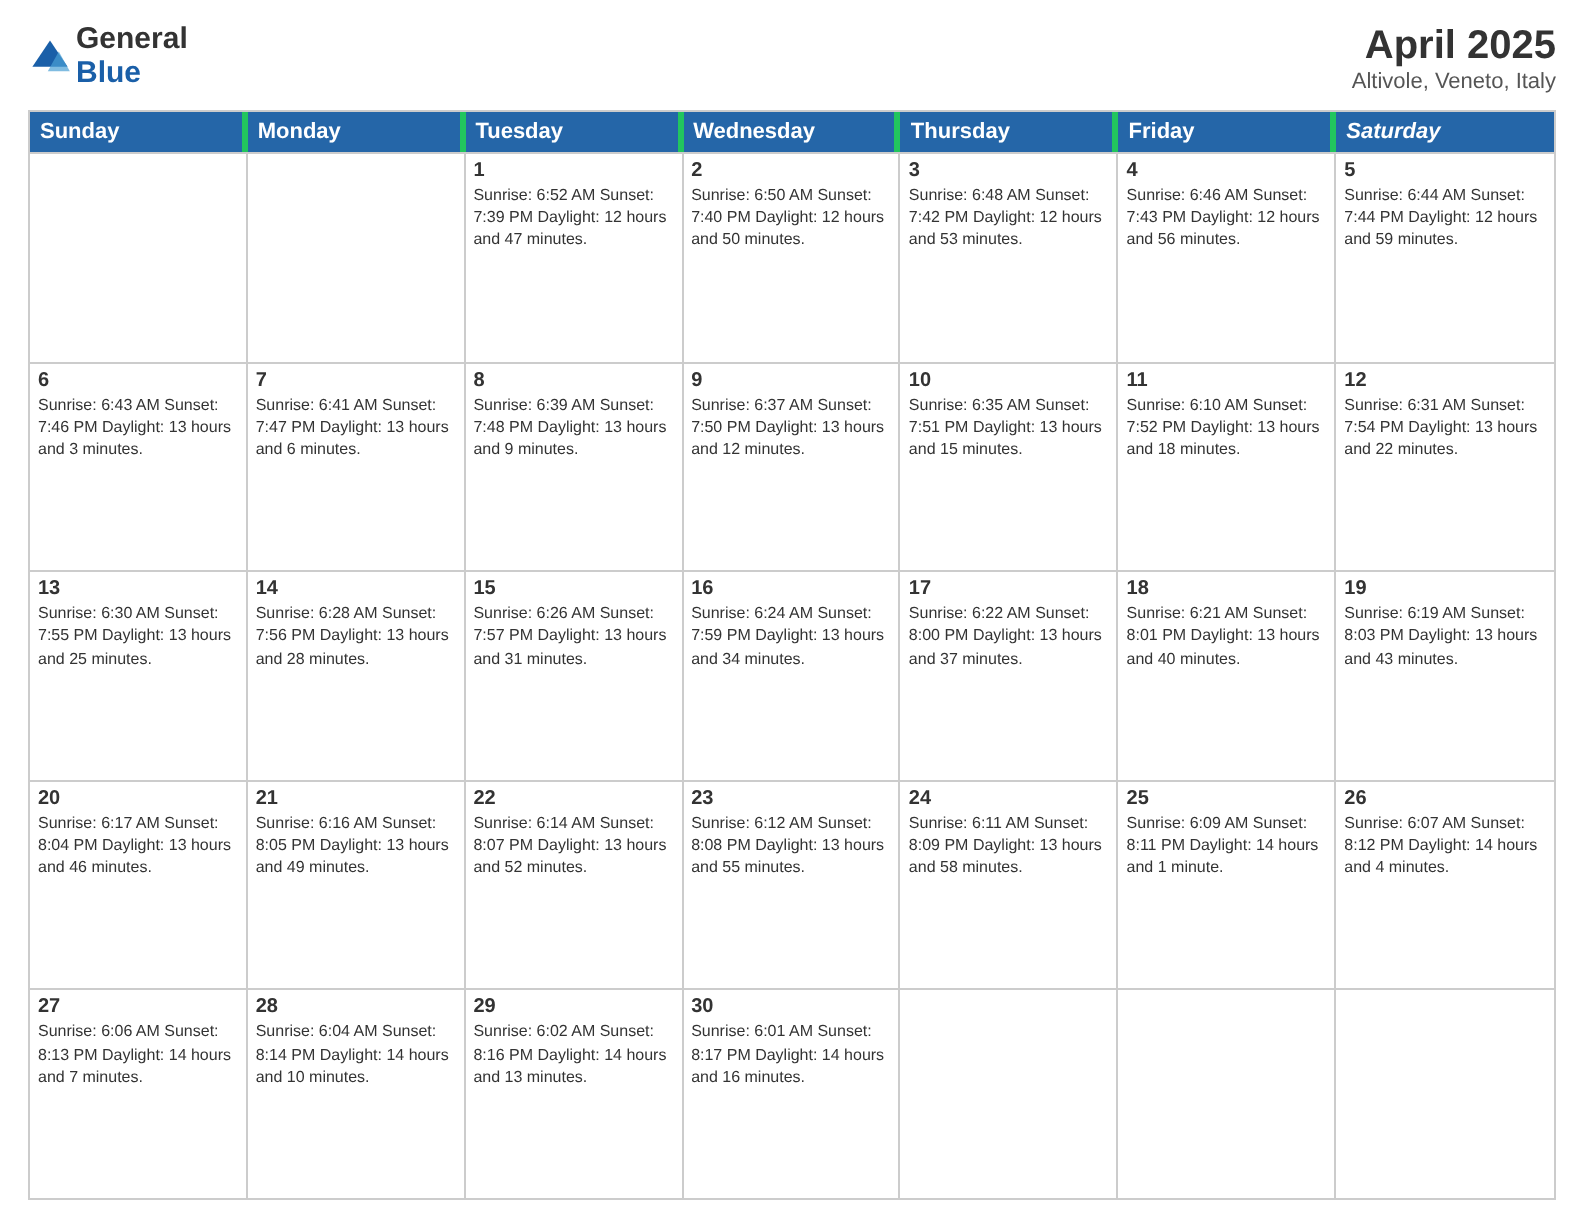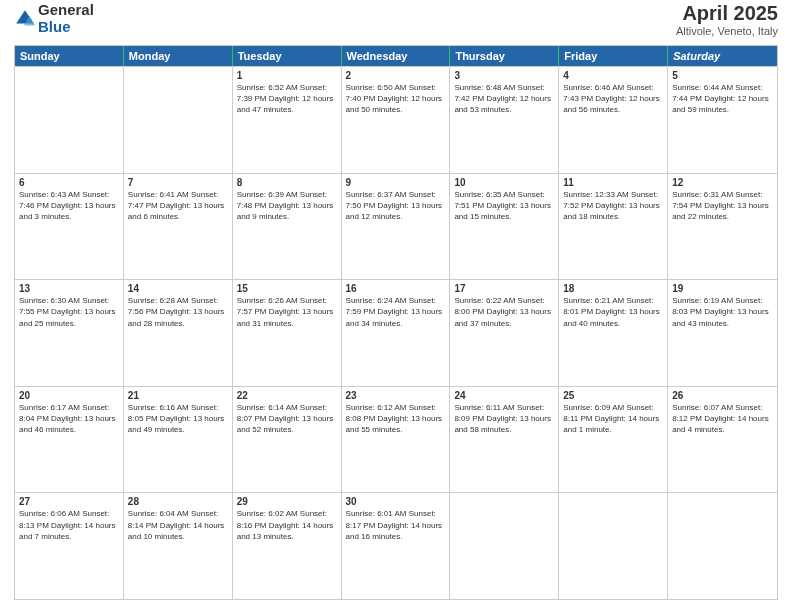--- a/index.html
+++ b/index.html
@@ -6,21 +6,21 @@
     body {
       width: 792px;
       height: 612px;
       font-family: Arial, sans-serif;
       background: #fff;
       overflow: hidden;
     }
     .page {
       width: 792px;
       height: 612px;
-      padding: 2px 14px 12px 14px;
+      padding: 12px 14px 12px 14px;
       display: flex;
       flex-direction: column;
     }
     .header {
       display: flex;
       justify-content: space-between;
       align-items: flex-start;
       margin-bottom: 8px;
     }
     .logo {
@@ -68,21 +68,21 @@
     .cal-header-row {
       display: grid;
       grid-template-columns: repeat(7, 1fr);
       background: #2566a8;
     }
     .cal-header-cell {
       color: #fff;
       font-size: 11px;
       font-weight: bold;
       padding: 4px 5px;
-      border-right: 1px solid #22c55e;
+      border-right: 3px solid #22c55e;
     }
     .cal-header-cell:last-child { border-right: none; font-style: italic; }
     .cal-body {
       flex: 1;
       display: flex;
       flex-direction: column;
     }
     .cal-row {
       display: grid;
       grid-template-columns: repeat(7, 1fr);
@@ -203,21 +203,21 @@
 Daylight: 13 hours and 12 minutes.</div>
           </div>
           <div class="cal-cell">
             <div class="day-num">10</div>
             <div class="day-info">Sunrise: 6:35 AM
 Sunset: 7:51 PM
 Daylight: 13 hours and 15 minutes.</div>
           </div>
           <div class="cal-cell">
             <div class="day-num">11</div>
-            <div class="day-info">Sunrise: 12:33 AM
+            <div class="day-info">Sunrise: 6:10 AM
 Sunset: 7:52 PM
 Daylight: 13 hours and 18 minutes.</div>
           </div>
           <div class="cal-cell">
             <div class="day-num">12</div>
             <div class="day-info">Sunrise: 6:31 AM
 Sunset: 7:54 PM
 Daylight: 13 hours and 22 minutes.</div>
           </div>
         </div>

